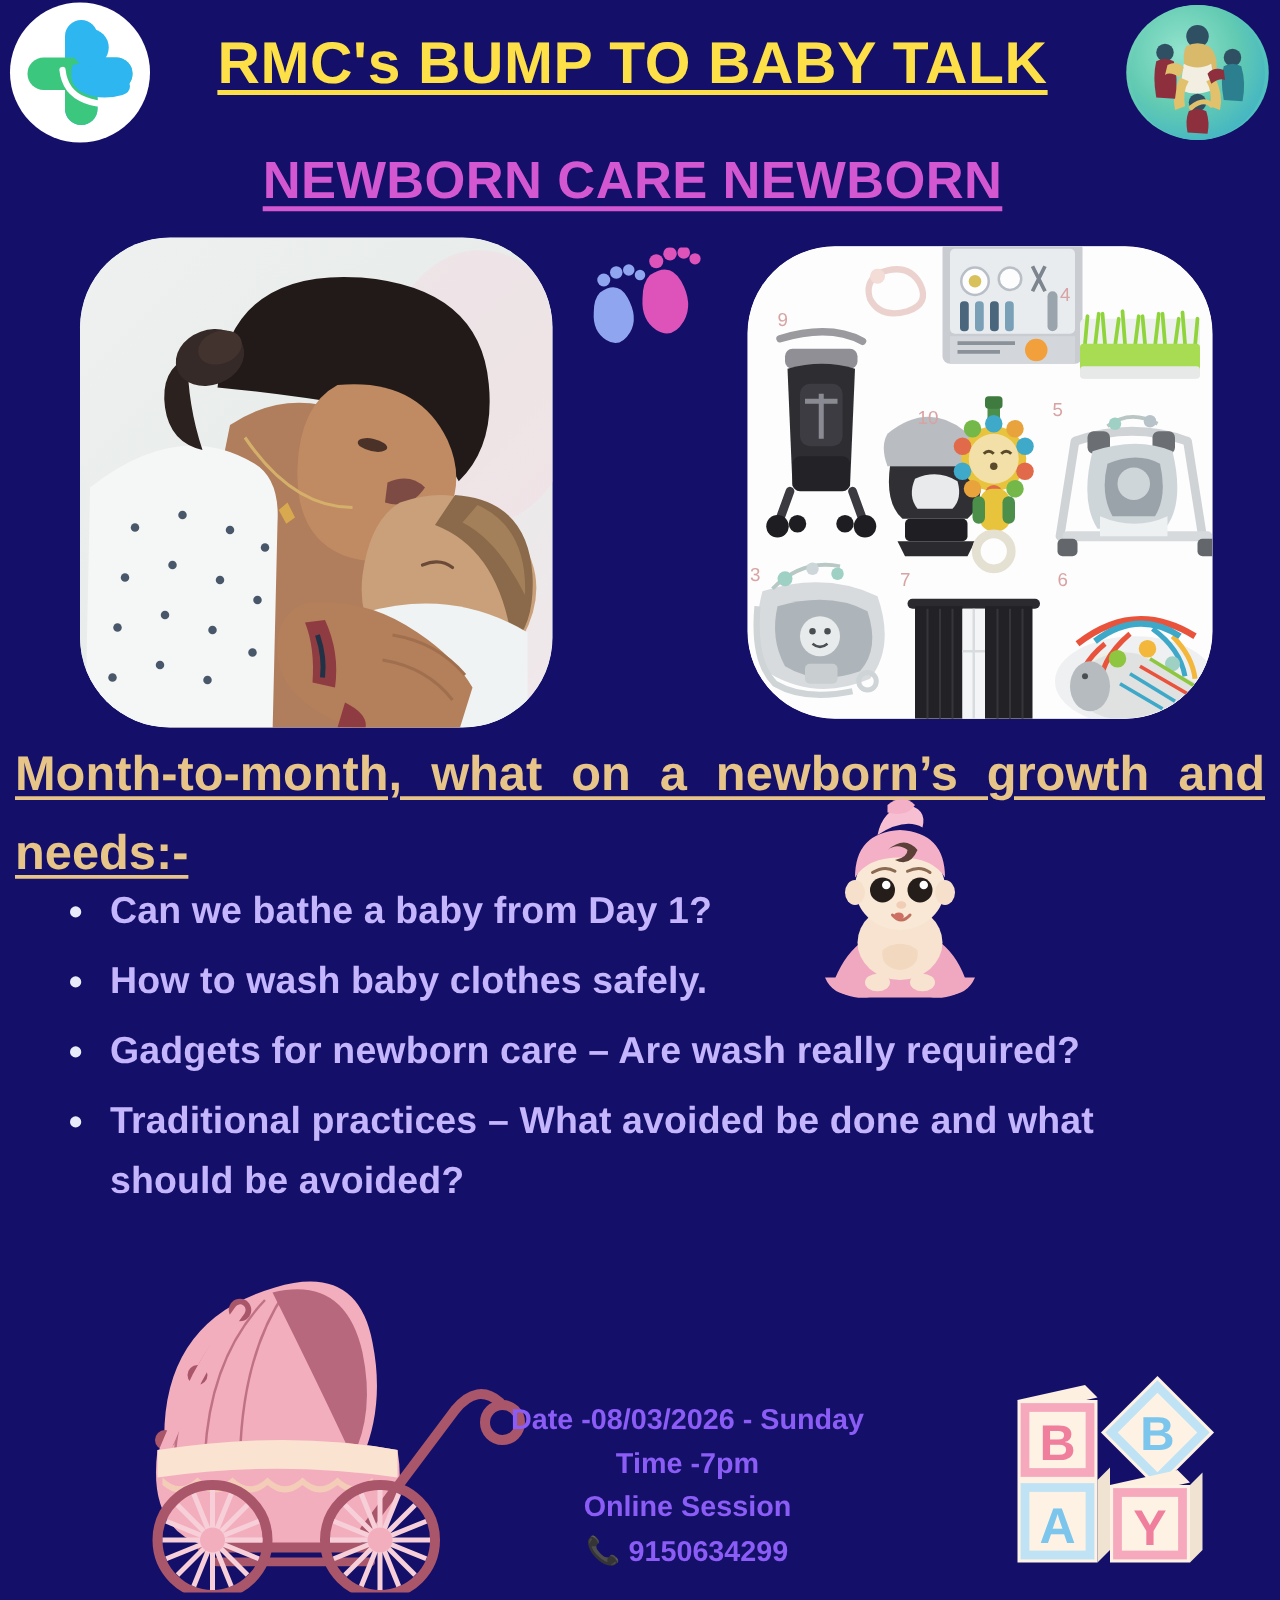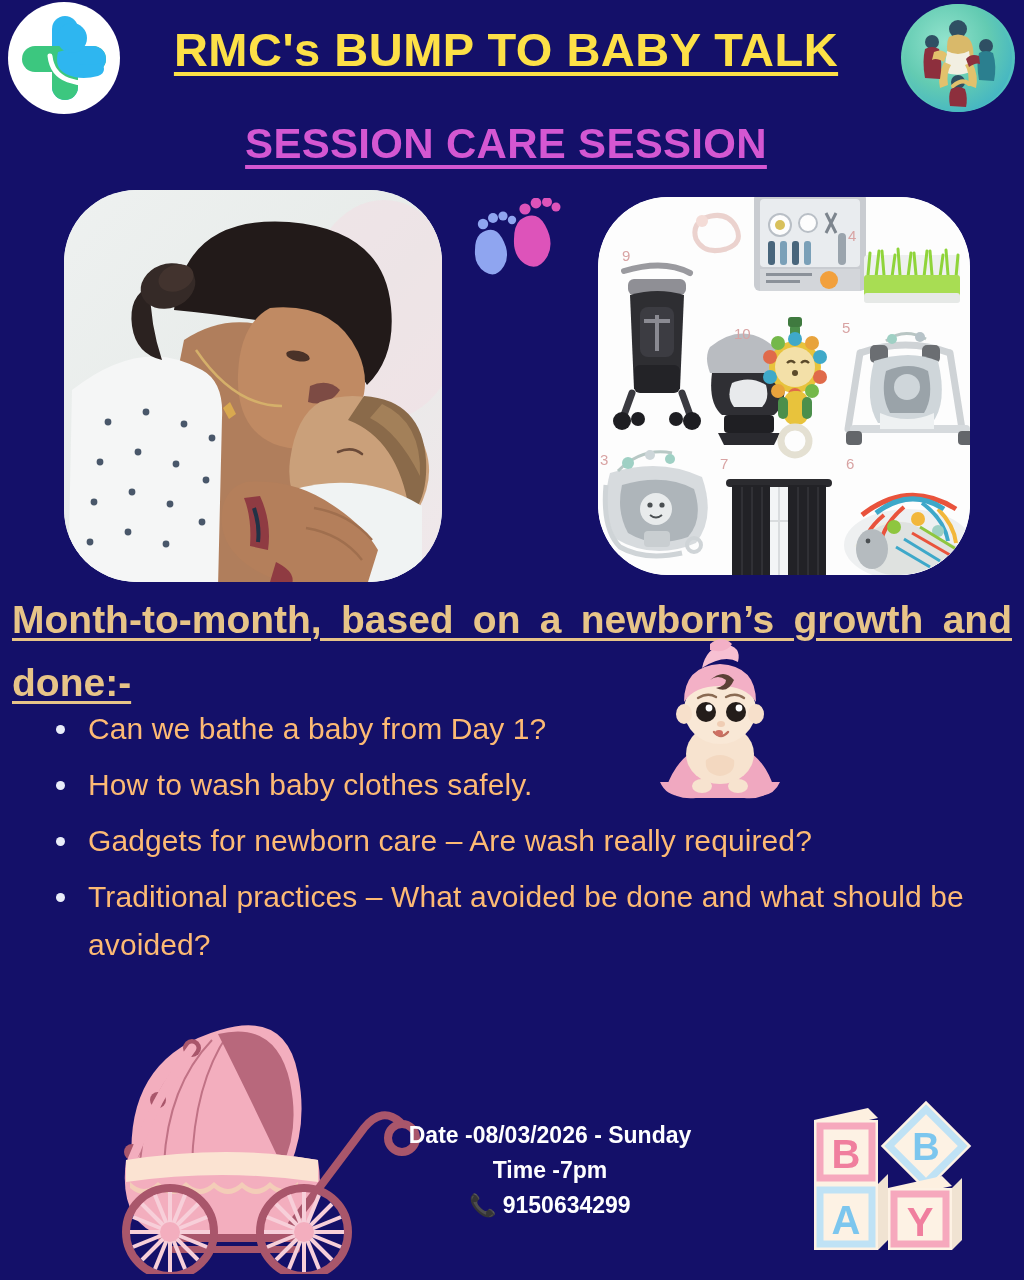--- a/index.html
+++ b/index.html
@@ -75,44 +75,44 @@
   .lead-heading::after{content:"";display:inline-block;width:100%;}
 
   
   .bullets{
     position:absolute;left:46px;top:705px;width:930px;
     margin:0;padding:0;list-style:none;
   }
   .bullets li{
     position:relative;
     padding-left:42px;
-    color:#fdba74;
+    color:#c4b5fd;
     font-size:30px;
-    font-weight:normal;
+    font-weight:bold;
     line-height:1.60;
     margin-bottom:8px;
     letter-spacing:0.1px;
   }
   .bullets li::before{
     content:"";
     position:absolute;left:10px;top:20px;
     width:9px;height:9px;border-radius:50%;
     background:#e9edfa;
   }
 
   
   .towel-baby{position:absolute;left:648px;top:636px;width:144px;height:170px;}
 
   
   .pram{position:absolute;left:96px;top:1012px;width:324px;height:262px;}
 
   
   .info{
     position:absolute;left:340px;top:1118px;width:420px;
-    text-align:center;color:#ffffff;font-size:23px;font-weight:bold;
+    text-align:center;color:#8b5cf6;font-size:23px;font-weight:bold;
     line-height:1.53;
   }
   .info .line{white-space:nowrap;}
   .info .phone-line{display:flex;align-items:center;justify-content:center;gap:6px;}
   .phone-glyph{font-size:22px;filter:grayscale(0.55) brightness(0.8);}
 
   
   .blocks{position:absolute;left:800px;top:1098px;width:212px;height:180px;}
 
   
@@ -134,21 +134,21 @@
         <rect x="48" y="38" width="44" height="26" rx="13" fill="#2eb6f0"></rect>
 
         <circle cx="58" cy="30" r="15" fill="#2eb6f0"></circle>
         <path d="M44 44 q-4 16 8 22 q14 7 32 2 q6 -2 6 -7 q0 -6 -7 -5 q-16 3 -24 -3 q-6 -5 -4 -12 z" fill="#2eb6f0"></path>
 
         <path d="M36 48 q2 18 18 24 q16 6 34 1" stroke="#ffffff" stroke-width="5" fill="none" stroke-linecap="round"></path>
       </svg>
     </div>
 
     <div class="title-main">RMC's BUMP TO BABY TALK</div>
-    <div class="title-sub">SESSION CARE SESSION</div>
+    <div class="title-sub">NEWBORN CARE NEWBORN</div>
 
     <div class="logo-right">
       <svg width="114" height="108" viewBox="0 0 114 108">
         <defs>
           <radialGradient id="emblemBg" cx="38%" cy="35%" r="75%">
             <stop offset="0%" stop-color="#93e3cd"></stop>
             <stop offset="55%" stop-color="#63cbb2"></stop>
             <stop offset="100%" stop-color="#3fb2c6"></stop>
           </radialGradient>
         </defs>
@@ -455,21 +455,21 @@
             <path d="M314 336 l38 22"></path>
           </g>
           <g stroke="#8ec63f" stroke-width="3">
             <path d="M322 330 l36 22"></path>
           </g>
         </g>
       </g>
     </svg>
   </div>
 
-  <div class="lead-heading">Month-to-month, based on a newborn’s growth and done:-</div>
+  <div class="lead-heading">Month-to-month, what on a newborn’s growth and needs:-</div>
 
   <div class="towel-baby">
     <svg width="144" height="170" viewBox="0 0 144 170">
 
       <path d="M18 152 q16 -44 54 -44 q40 0 54 44 q-10 12 -30 10 l-48 0 q-20 2 -30 -10z" fill="#f0a8c0"></path>
       <path d="M12 146 q6 14 22 14 q-12 -4 -12 -14z" fill="#f0a8c0"></path>
       <path d="M132 146 q-6 14 -22 14 q12 -4 12 -14z" fill="#f0a8c0"></path>
 
       <ellipse cx="72" cy="118" rx="34" ry="30" fill="#f7e3cf"></ellipse>
 
@@ -565,20 +565,21 @@
             <path d="M171 235 l74 -30"></path>
         </g>
         <circle cx="208" cy="220" r="10" fill="#f3aebe"></circle>
       </g>
     </svg>
   </div>
 
   <div class="info">
     <div class="line">Date -08/03/2026 - Sunday</div>
     <div class="line">Time -7pm</div>
+    <div class="line">Online Session</div>
     <div class="phone-line">
       <span class="phone-glyph">📞</span>
       <span>9150634299</span>
     </div>
   </div>
 
   <div class="blocks">
     <svg width="212" height="180" viewBox="0 0 212 180">
 
       <g>

